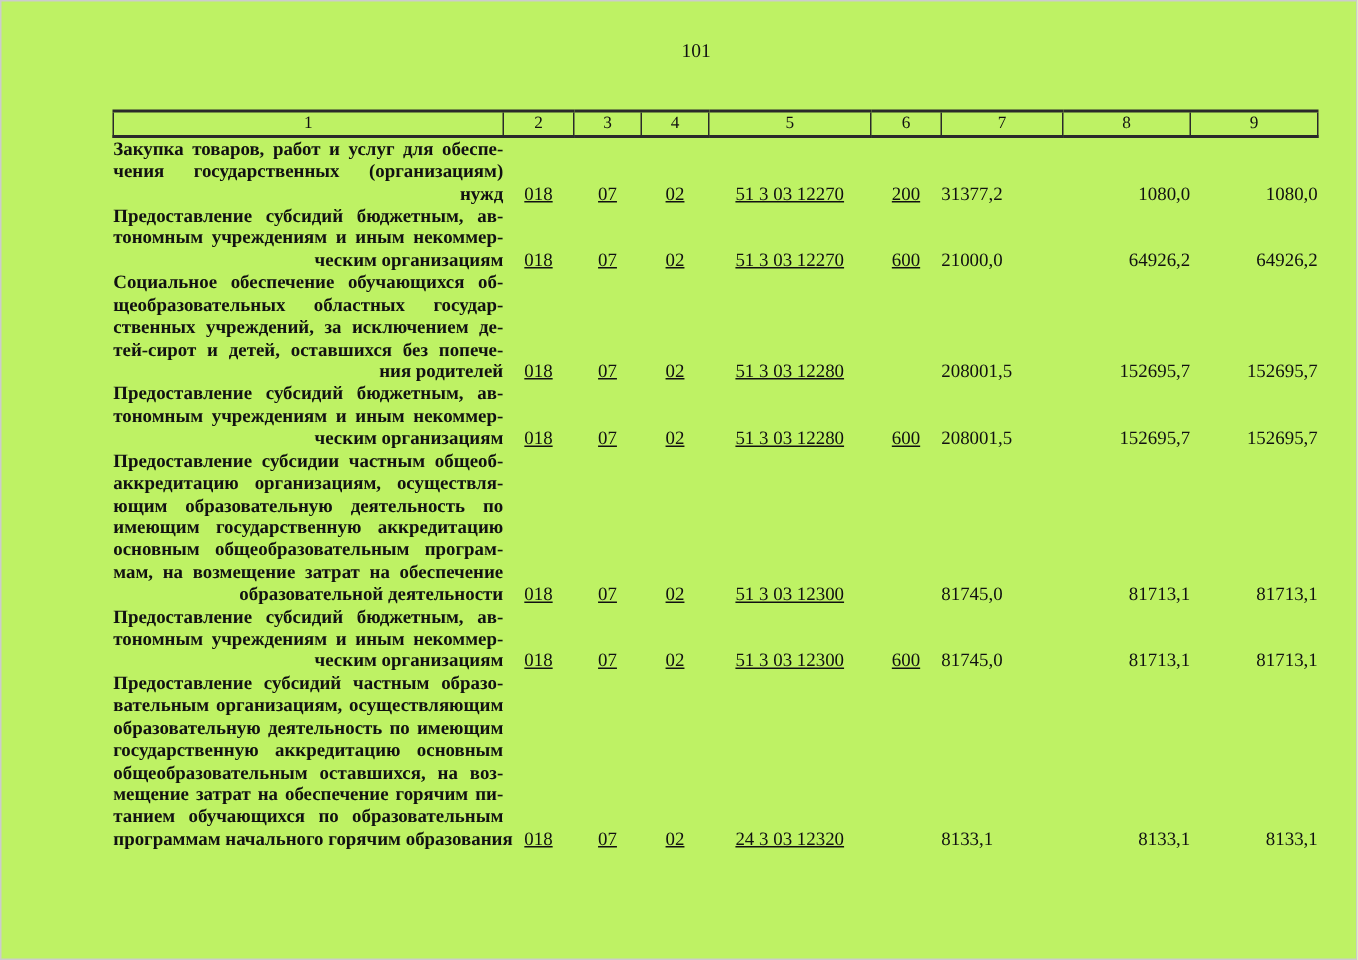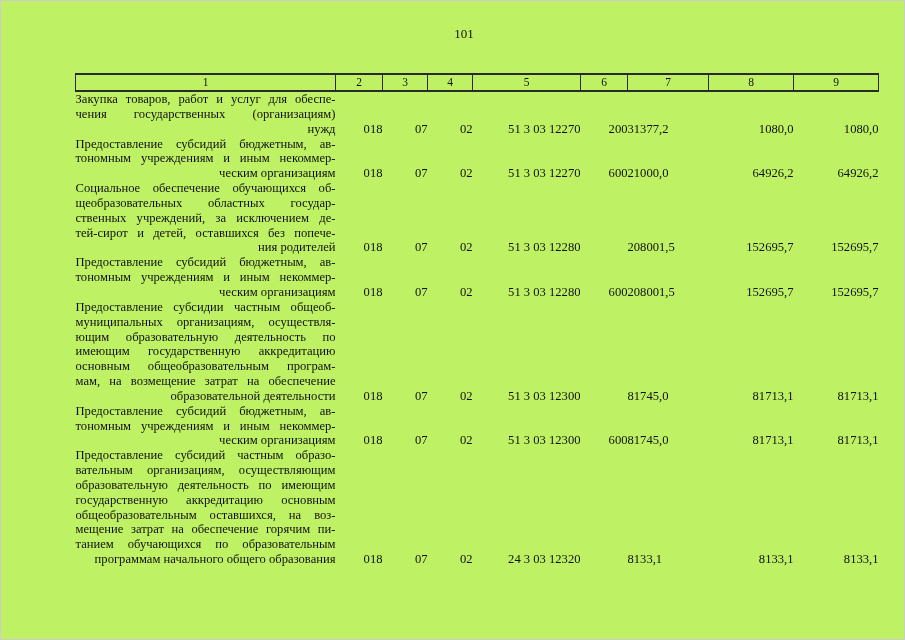--- a/index.html
+++ b/index.html
@@ -50,34 +50,35 @@
     border: none;
     padding: 0;
     vertical-align: bottom;
     font-size: 12.6px;
     line-height: 14.85px;
     white-space: nowrap;
   }
   td.desc {
     padding-left: 6px;
     white-space: normal;
+    font-weight: bold;
   }
   td.desc .jline {
     text-align: justify;
     text-align-last: justify;
     white-space: nowrap;
     overflow: visible;
     height: 14.85px;
   }
   td.desc .lastline {
     text-align: right;
     white-space: nowrap;
     height: 14.85px;
   }
-  td.c-center { text-align: right; }
+  td.c-center { text-align: center; text-decoration: underline; }
   td.c-right7 { padding-right: 8px; }
   td.c-right8 { text-align: right; padding-right: 5px; }
   td.c-right9 { text-align: right; padding-right: 3px; }
 </style>
 </head>
 <body>
 
 <div class="page">
   <div class="page-number">101</div>
 
@@ -165,21 +166,21 @@
           <td class="c-center">02</td>
           <td class="c-center">51 3 03 12280</td>
           <td class="c-center">600</td>
           <td class="c-right7">208001,5</td>
           <td class="c-right8">152695,7</td>
           <td class="c-right9">152695,7</td>
         </tr>
         <tr>
           <td class="desc">
             <div class="jline">Предоставление субсидии частным общеоб-</div>
-            <div class="jline">муниципальных организациям, осуществля-</div>
+            <div class="jline">аккредитацию организациям, осуществля-</div>
             <div class="jline">ющим образовательную деятельность по</div>
             <div class="jline">имеющим государственную аккредитацию</div>
             <div class="jline">основным общеобразовательным програм-</div>
             <div class="jline">мам, на возмещение затрат на обеспечение</div>
             <div class="lastline">образовательной деятельности</div>
           </td>
           <td class="c-center">018</td>
           <td class="c-center">07</td>
           <td class="c-center">02</td>
           <td class="c-center">51 3 03 12300</td>
@@ -205,21 +206,21 @@
         </tr>
         <tr>
           <td class="desc">
             <div class="jline">Предоставление субсидий частным образо-</div>
             <div class="jline">вательным организациям, осуществляющим</div>
             <div class="jline">образовательную деятельность по имеющим</div>
             <div class="jline">государственную аккредитацию основным</div>
             <div class="jline">общеобразовательным оставшихся, на воз-</div>
             <div class="jline">мещение затрат на обеспечение горячим пи-</div>
             <div class="jline">танием обучающихся по образовательным</div>
-            <div class="lastline">программам начального общего образования</div>
+            <div class="lastline">программам начального горячим образования</div>
           </td>
           <td class="c-center">018</td>
           <td class="c-center">07</td>
           <td class="c-center">02</td>
           <td class="c-center">24 3 03 12320</td>
           <td class="c-center"></td>
           <td class="c-right7">8133,1</td>
           <td class="c-right8">8133,1</td>
           <td class="c-right9">8133,1</td>
         </tr>

